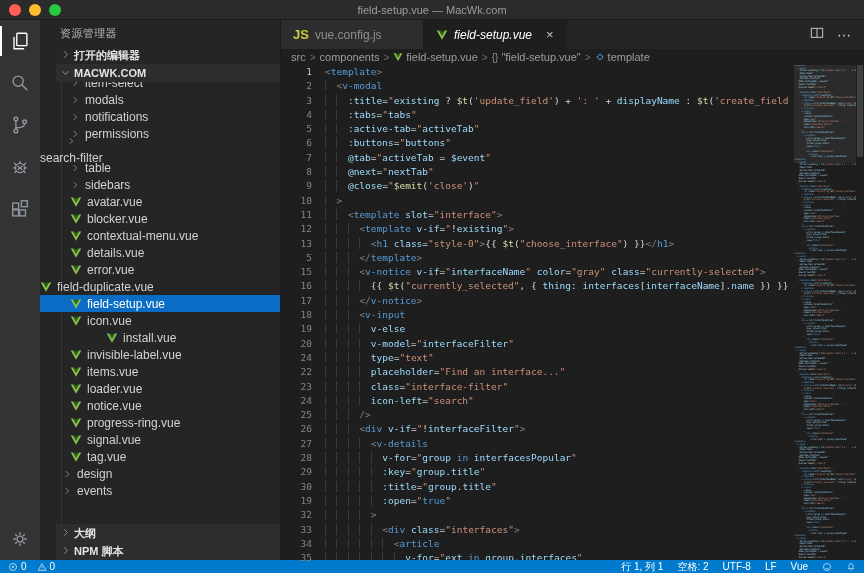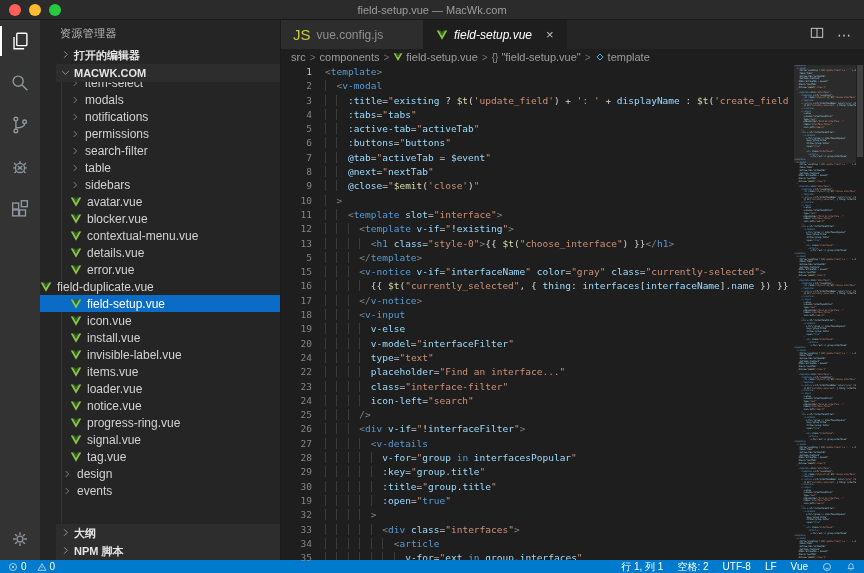--- a/index.html
+++ b/index.html
@@ -35,21 +35,21 @@
   .trow.sel{background:#0a6cc4;color:#ffffff;}
   .trow.clip{height:9px;overflow:hidden;}
   .trow.clip .inner{margin-top:-8px;}
   .trow .inner{display:flex;align-items:center;gap:5px;}
   
   .editorcol{flex:1 1 auto;display:flex;flex-direction:column;min-width:0;background:#1e1e1e;}
   .tabbar{height:29px;flex:0 0 29px;background:#252526;display:flex;align-items:stretch;}
   .tab{display:flex;align-items:center;gap:6px;padding:0 12px;font-size:12px;background:#2d2d2d;color:#8f8f8f;border-right:1px solid #1e1e1e;min-width:118px;}
   .tab.active{background:#1e1e1e;color:#ffffff;font-style:italic;}
   .tab .close{font-style:normal;color:#c0c0c0;margin-left:8px;font-size:13px;line-height:1;}
-  .jsicon{color:#cbcb41;font-weight:normal;font-size:15px;font-style:normal;}
+  .jsicon{color:#cbcb41;font-weight:bold;font-size:13px;font-style:normal;}
   .vueicon svg{width:12px;height:12px;display:block;}
   .tab-actions{margin-left:auto;display:flex;align-items:center;gap:12px;padding-right:12px;color:#c5c5c5;}
   .tab-actions svg{width:16px;height:16px;}
   .tab-actions .more{font-size:14px;letter-spacing:1px;}
   .breadcrumb{height:16px;flex:0 0 16px;display:flex;align-items:center;gap:4px;padding-left:10px;font-size:11px;color:#9d9d9d;background:#1e1e1e;white-space:nowrap;}
   .breadcrumb .sep{color:#6e6e6e;font-size:10px;}
   .breadcrumb .bc{display:flex;align-items:center;gap:3px;}
   .breadcrumb .bicon svg{width:10px;height:10px;display:block;}
   .breadcrumb .braces{color:#8f8f8f;font-size:10px;}
   
@@ -182,21 +182,21 @@
             <div class="inner" style="padding-left: 30px;">
               <span class="chev">
                 <svg viewBox="0 0 24 24" fill="none" stroke="currentColor" stroke-width="1.5">
                   <path d="M9 5l7 7-7 7"></path>
                 </svg>
               </span>
               <span class="tlabel">permissions</span>
             </div>
           </div>
           <div class="trow">
-            <div class="inner" style="padding-left: 30px;">
+            <div class="inner" style=" flex-direction: column;">
               <span class="chev">
                 <svg viewBox="0 0 24 24" fill="none" stroke="currentColor" stroke-width="1.5">
                   <path d="M9 5l7 7-7 7"></path>
                 </svg>
               </span>
               <span class="tlabel">search-filter</span>
             </div>
           </div>
           <div class="trow">
             <div class="inner" style="padding-left: 30px;">
@@ -300,21 +300,21 @@
               <span class="vicon">
                 <svg viewBox="0 0 24 24">
                   <path fill="#8bc34a" d="M1.5 3h4.5L12 13.4 17.9 3h4.6L12 21.3z"></path>
                   <path fill="#33691e" d="M6 3h3.6L12 7.2 14.3 3H18l-6 10.4z"></path>
                 </svg>
               </span>
               <span class="tlabel">icon.vue</span>
             </div>
           </div>
           <div class="trow">
-            <div class="inner" style="padding-left: 30px;">
+            <div class="inner" style="padding-left: 30px; margin-left: 36px;">
               <span class="vicon">
                 <svg viewBox="0 0 24 24">
                   <path fill="#8bc34a" d="M1.5 3h4.5L12 13.4 17.9 3h4.6L12 21.3z"></path>
                   <path fill="#33691e" d="M6 3h3.6L12 7.2 14.3 3H18l-6 10.4z"></path>
                 </svg>
               </span>
               <span class="tlabel">install.vue</span>
             </div>
           </div>
           <div class="trow">

